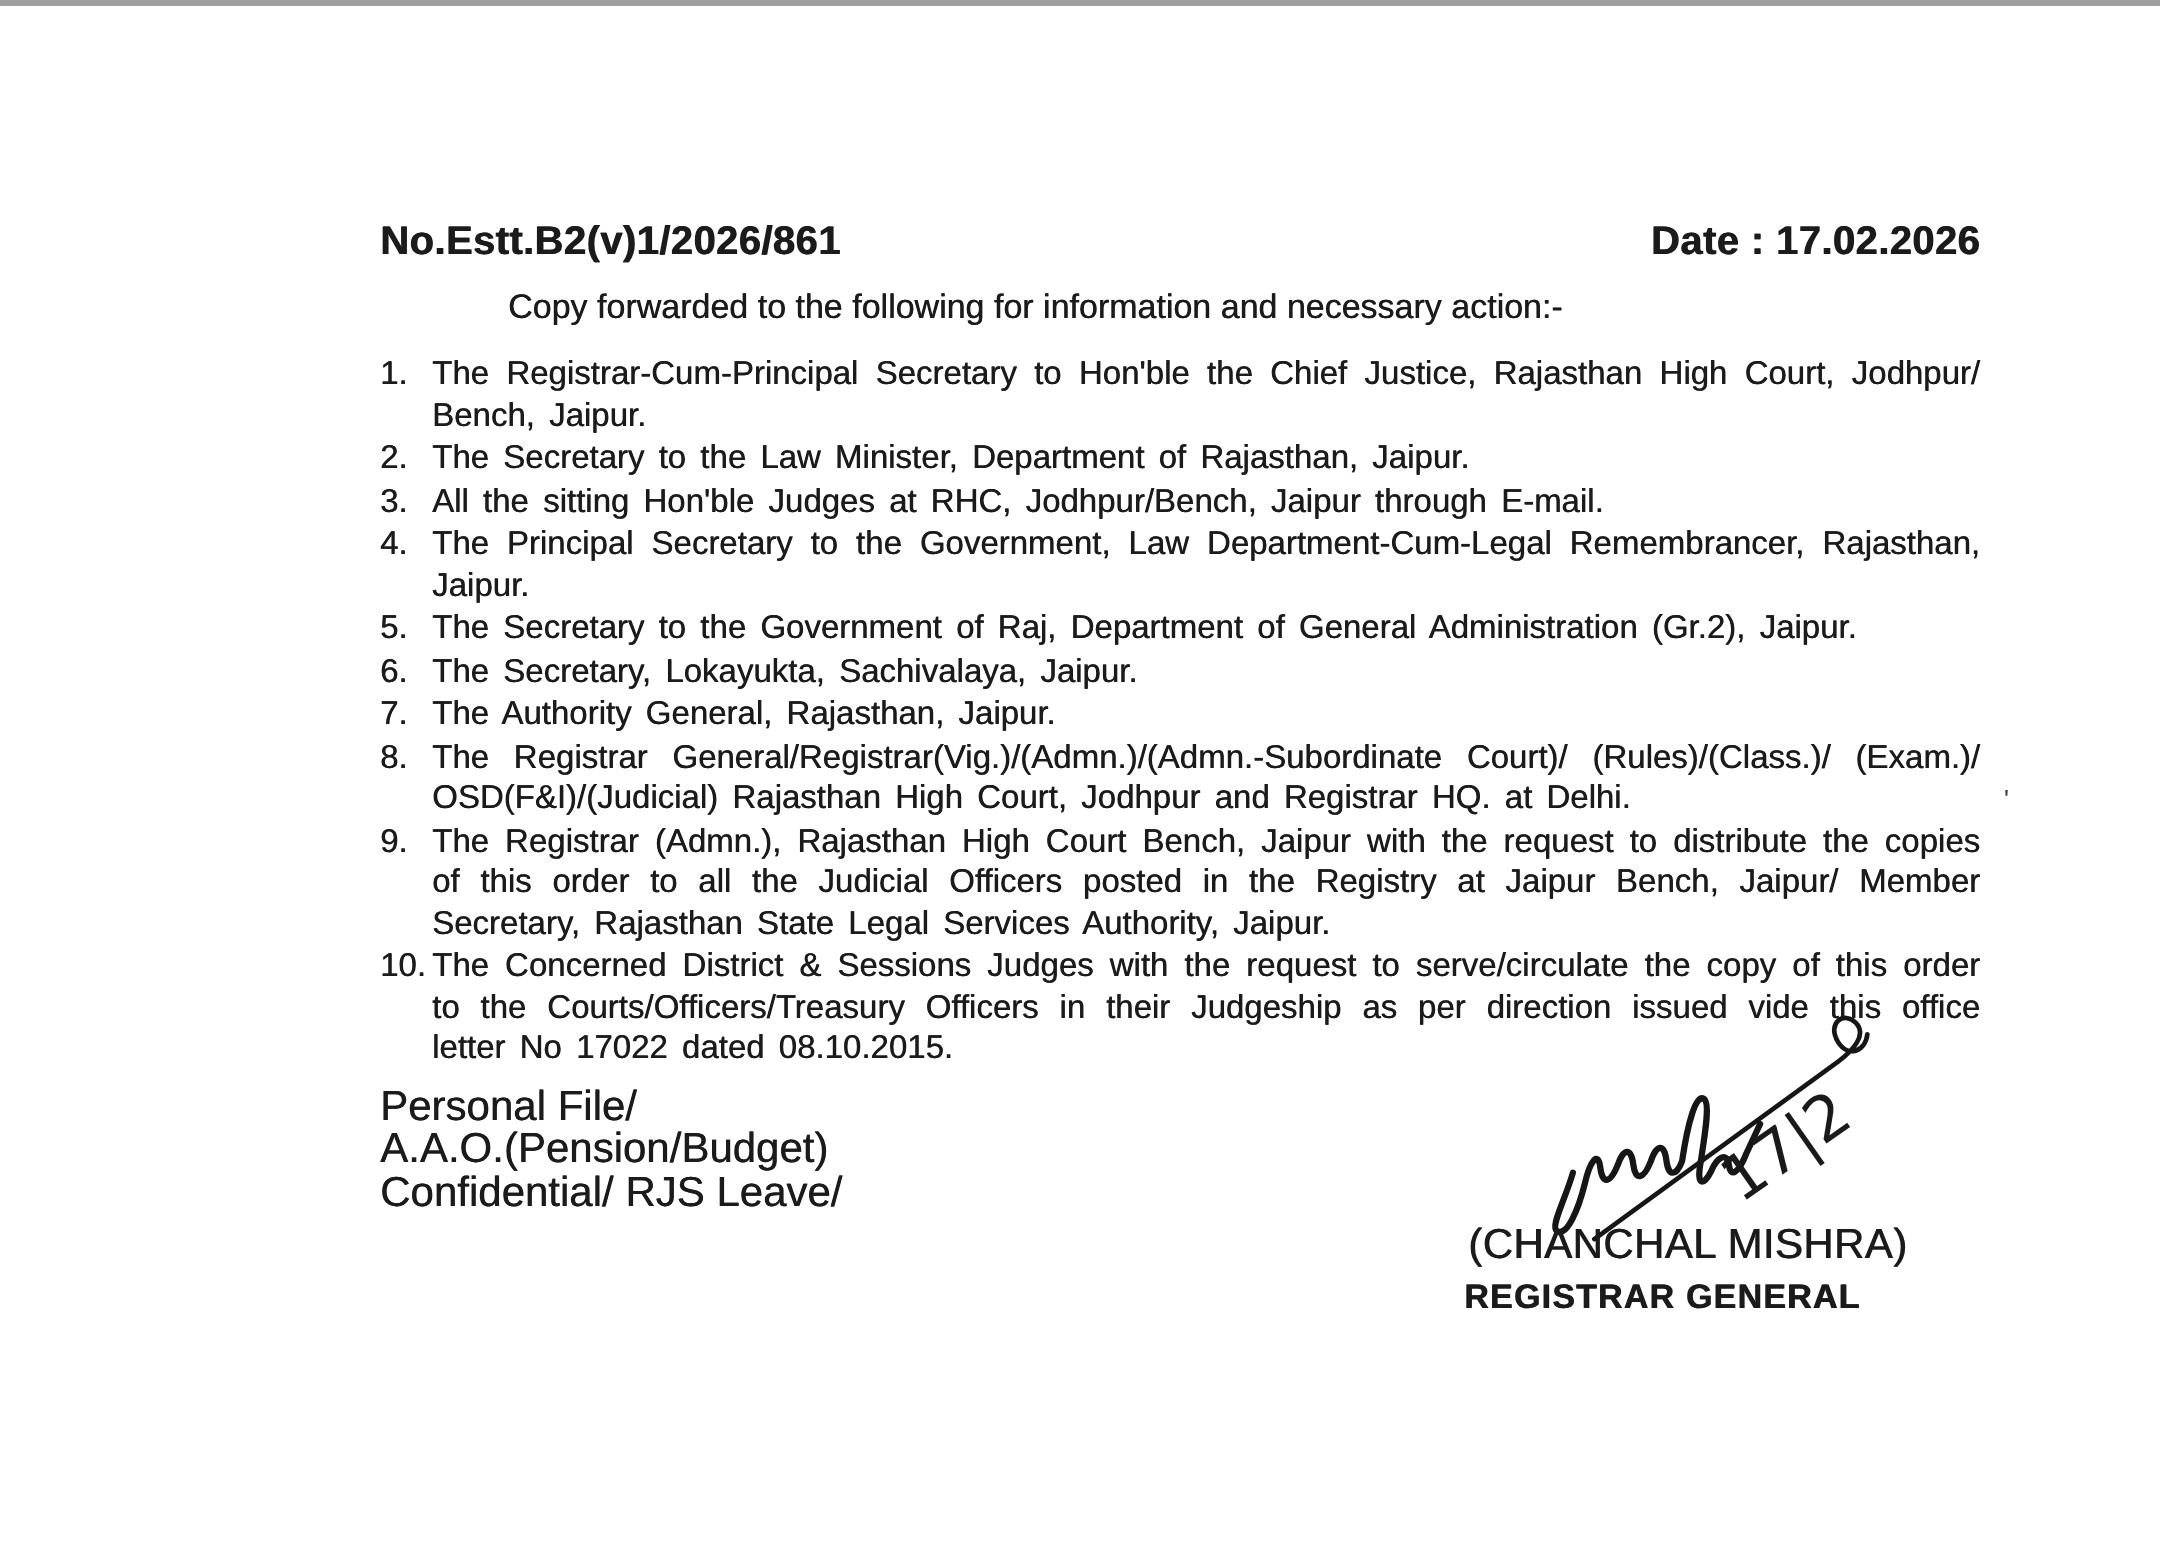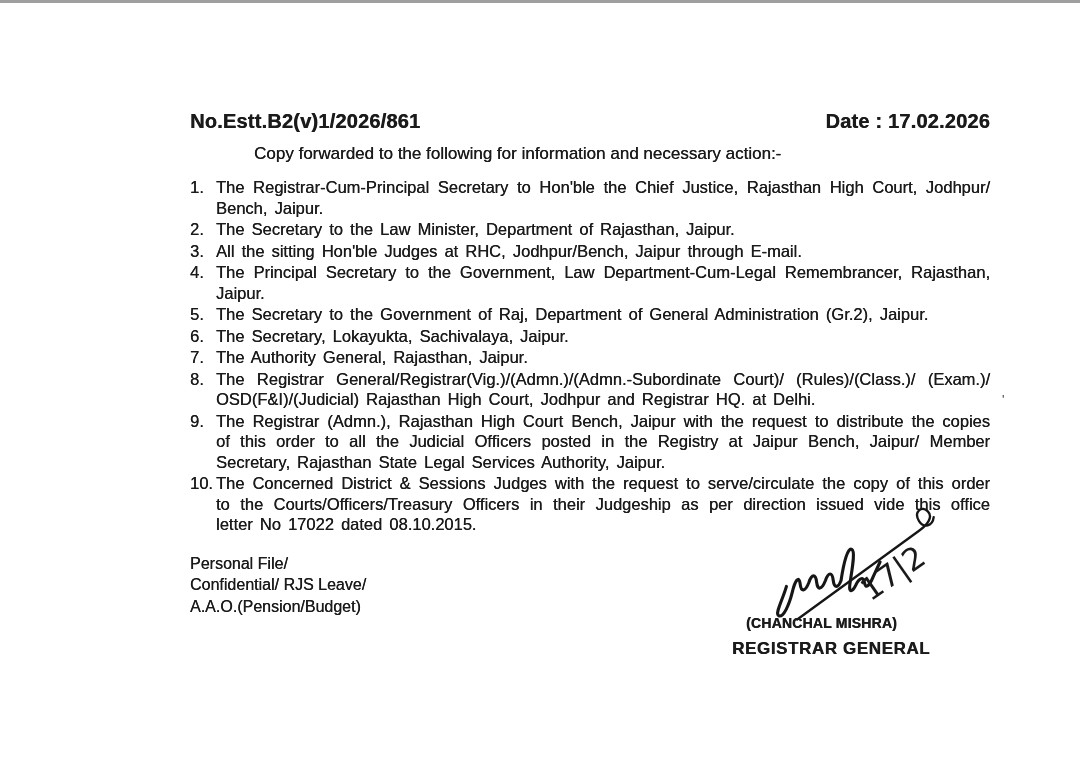--- a/index.html
+++ b/index.html
@@ -55,39 +55,39 @@
   ol.dist-list .num {
     flex: 0 0 26px;
     width: 26px;
   }
   ol.dist-list .txt {
     flex: 1 1 auto;
     text-align: justify;
     word-spacing: 2.5px;
   }
   .file-lines {
-    margin-top: 18px;
-    font-size: 16px;
+    margin-top: 8px;
+    font-size: 21px;
     line-height: 21.5px;
   }
   .sig-block {
     position: absolute;
     left: 730px; top: 498px;
     width: 270px;
   }
   .sig-svg {
     position: absolute;
     left: 35px; top: 0;
     width: 195px; height: 128px;
   }
   .sig-name {
     position: absolute;
-    left: 16px; top: 112px;
+    left: 4px; top: 112px;
     width: 270px;
-    font-size: 14px; font-weight: 700;
+    font-size: 21px; font-weight: 400;
     letter-spacing: 0.2px;
     line-height: 26px;
     text-shadow: 0.4px 0 0 currentColor;
     white-space: nowrap;
   }
   .sig-title {
     position: absolute;
     left: 2px; top: 138px;
     width: 270px;
     font-size: 17px; font-weight: 700;
@@ -154,22 +154,22 @@
           <div class="txt">The Registrar (Admn.), Rajasthan High Court Bench, Jaipur with the request to distribute the copies of this order to all the Judicial Officers posted in the Registry at Jaipur Bench, Jaipur/ Member Secretary, Rajasthan State Legal Services Authority, Jaipur.</div>
         </li>
       <li>
           <span class="num">10.</span>
           <div class="txt">The Concerned District &amp; Sessions Judges with the request to serve/circulate the copy of this order to the Courts/Officers/Treasury Officers in their Judgeship as per direction issued vide this office letter No 17022 dated 08.10.2015.</div>
         </li>
     </ol>
 
     <div class="file-lines">
       <div>Personal File/</div>
+      <div>A.A.O.(Pension/Budget)</div>
       <div>Confidential/ RJS Leave/</div>
-      <div>A.A.O.(Pension/Budget)</div>
     </div>
   </div>
 
   <div class="sig-block">
     <svg class="sig-svg" viewBox="0 0 200 130" xmlns="http://www.w3.org/2000/svg">
 
       <path d="M22 90 C18 104 10 118 14 120 C19 123 25 108 28 96
                C31 83 35 79 36 87 C37 96 41 96 45 86
                C48 77 52 77 53 86 C54 94 58 94 62 84
                C65 75 69 75 70 84 C71 92 75 92 78 84

